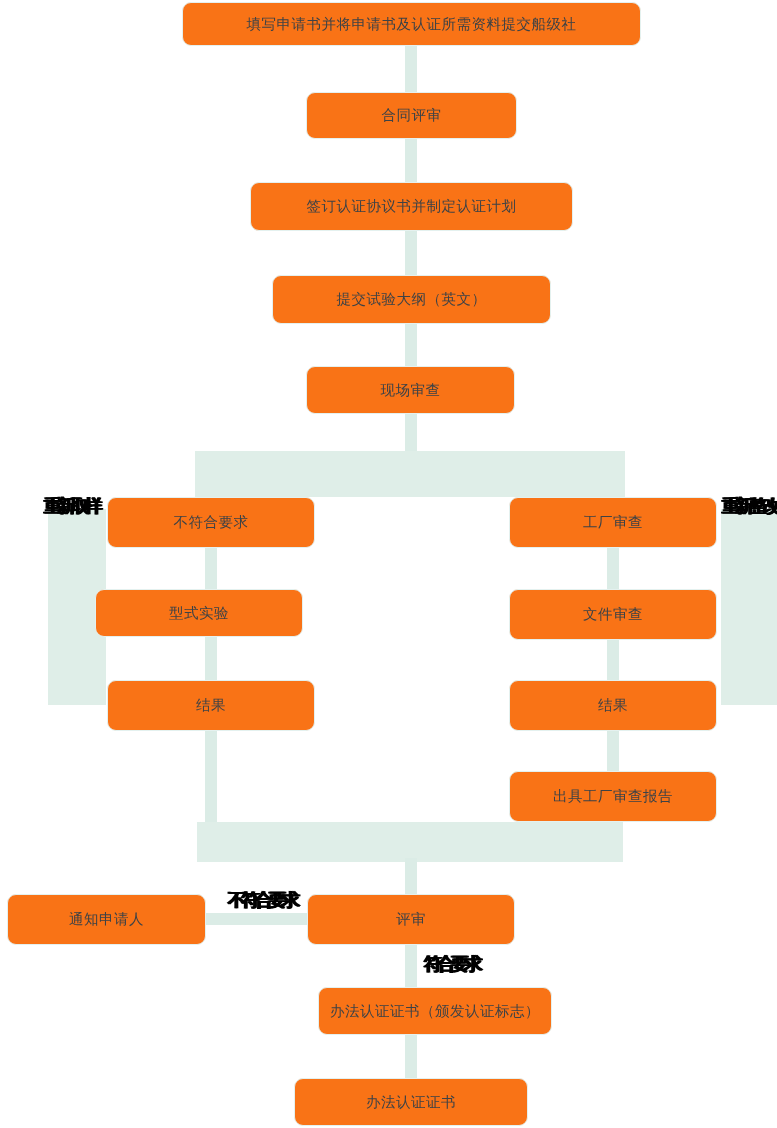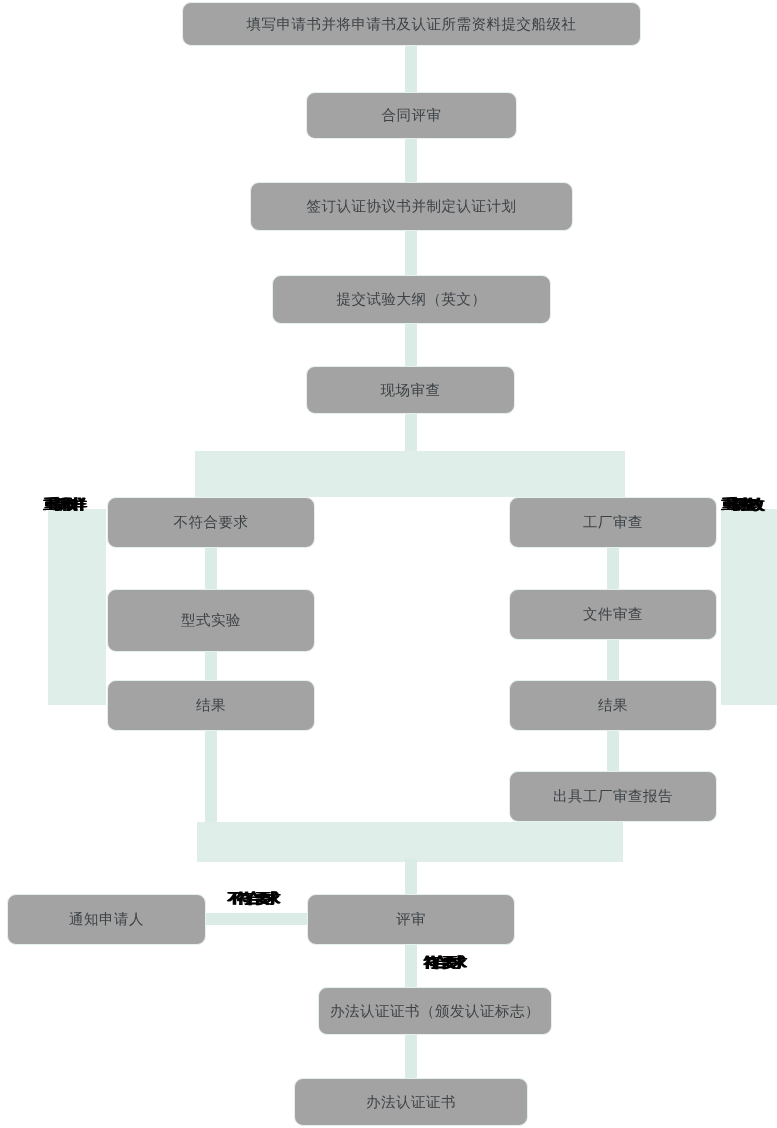--- a/index.html
+++ b/index.html
@@ -25,39 +25,39 @@
   }
   .conn-thick {
     position: absolute;
     background: #dfeee8;
     z-index: 1;
   }
   
   .node {
     position: absolute;
     box-sizing: border-box;
-    background: #a3a3a3;
+    background: #f97316;
     border: 1px solid #e4f1ef;
     border-radius: 9px;
     display: flex;
     align-items: center;
     justify-content: center;
     color: #3d4246;
     font-size: 14.5px;
     line-height: 1.3;
     text-align: center;
     letter-spacing: 0.5px;
     z-index: 3;
     white-space: nowrap;
   }
   
   .edge-label {
     position: absolute;
     z-index: 6;
-    font-size: 14px;
+    font-size: 18px;
     font-weight: bold;
     color: #000000;
     letter-spacing: -4.5px;
     white-space: nowrap;
     line-height: 1;
     text-shadow: 1px 0 0 #000, -1px 0 0 #000;
   }
 </style>
 </head>
 <body>
@@ -104,21 +104,21 @@
 
   <div class="node" style="left:306px; top:92px; width:211px; height:47px;">合同评审</div>
 
   <div class="node" style="left:250px; top:182px; width:323px; height:49px;">签订认证协议书并制定认证计划</div>
 
   <div class="node" style="left:272px; top:275px; width:279px; height:49px;">提交试验大纲（英文）</div>
 
   <div class="node" style="left:306px; top:366px; width:209px; height:48px;">现场审查</div>
 
   <div class="node" style="left:107px; top:497px; width:208px; height:51px;">不符合要求</div>
-  <div class="node" style="left:107px; top:589px; width:208px; height:63px;">型式实验</div>
+  <div class="node" style="left:95px; top:589px; width:208px; height:48px;">型式实验</div>
   <div class="node" style="left:107px; top:680px; width:208px; height:51px;">结果</div>
 
   <div class="node" style="left:509px; top:497px; width:208px; height:51px;">工厂审查</div>
   <div class="node" style="left:509px; top:589px; width:208px; height:51px;">文件审查</div>
   <div class="node" style="left:509px; top:680px; width:208px; height:51px;">结果</div>
   <div class="node" style="left:509px; top:771px; width:208px; height:51px;">出具工厂审查报告</div>
 
   <div class="node" style="left:7px; top:894px; width:199px; height:51px;">通知申请人</div>
   <div class="node" style="left:307px; top:894px; width:208px; height:51px;">评审</div>
 

